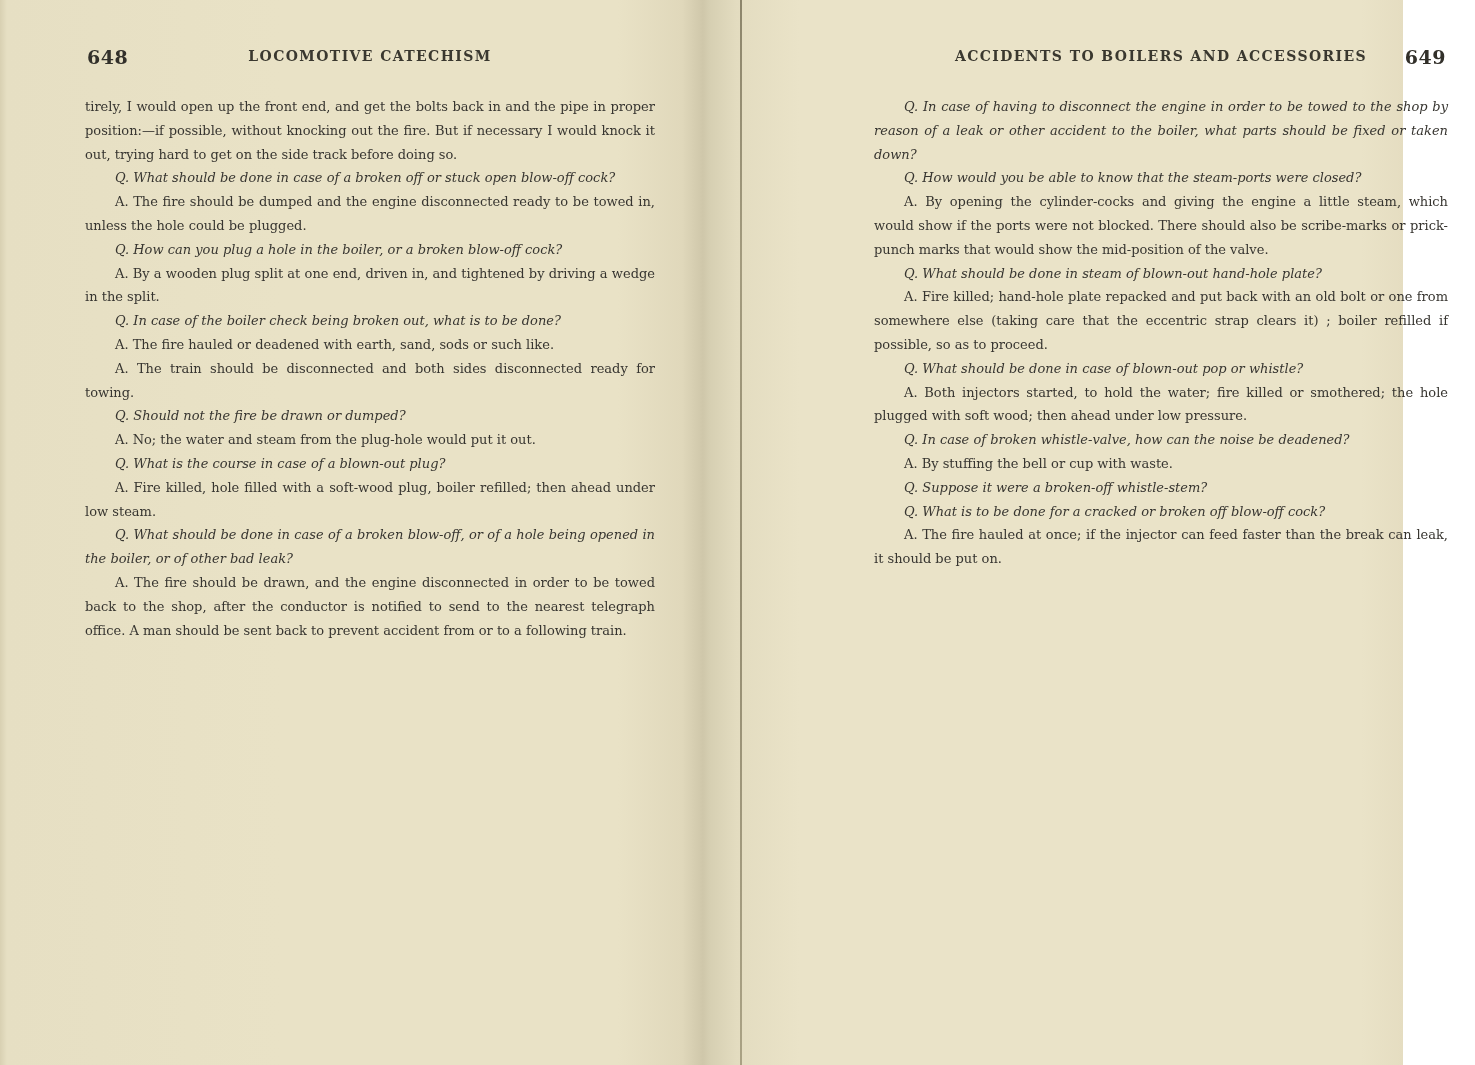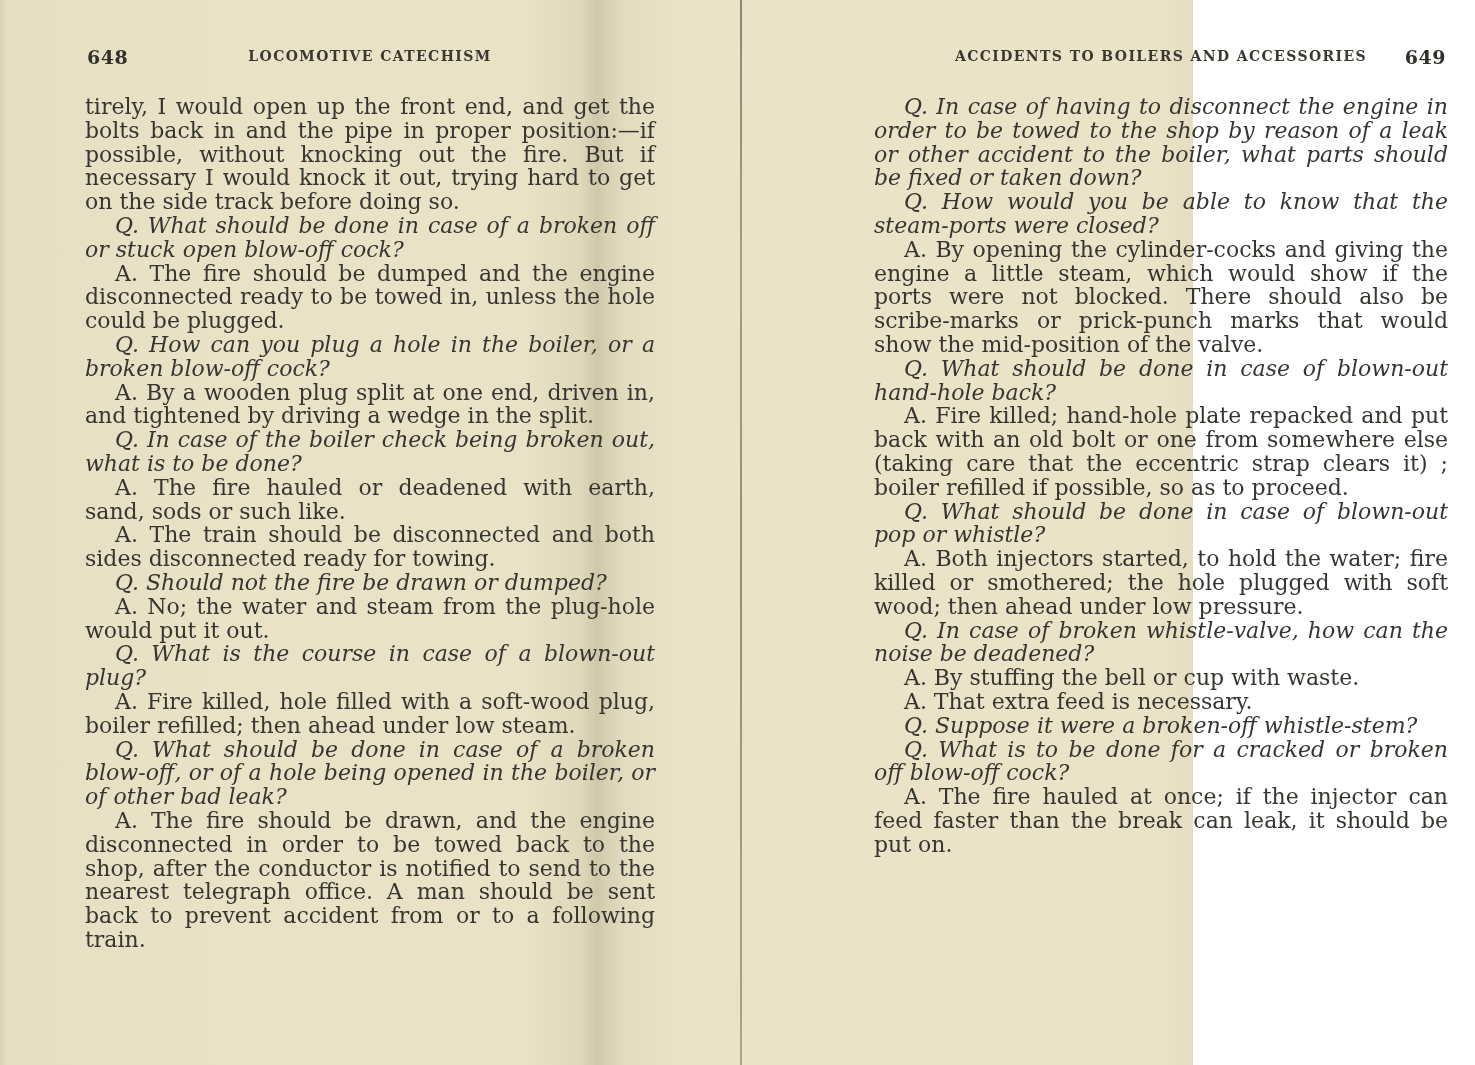--- a/index.html
+++ b/index.html
@@ -3,21 +3,21 @@
 <meta charset="utf-8">
 <style>
   html, body { margin: 0; padding: 0; }
   body {
     width: 1475px; height: 1065px;
     font-family: "DejaVu Serif", serif;
     overflow: hidden;
   }
   .spread {
     position: relative;
-    width: 1193px; height: 1065px;
+    width: 1403px; height: 1065px;
     color: #35332c;
     background:
       linear-gradient(90deg,
         #d8d0b2 0px, #e6dfc3 7px,
         #e9e2c6 20%, #e9e2c6 44%,
         #e0d8bb 48.6%, #cfc7aa 50.1%,
         #d6cfb2 50.6%, #e3dcc0 52.5%,
         #eae3c8 57%, #eae3c8 97%, #e5ddc1 100%);
   }
   .seam {
@@ -39,21 +39,21 @@
   .page-left  .page-num { left: 2px; }
   .page-right .page-num { right: 2px; }
   .running-title {
     position: absolute; left: 0; right: 0; top: 2px;
     text-align: center;
     font-size: 14px; font-weight: bold; letter-spacing: 1.4px;
     color: #3a382f;
     white-space: nowrap;
   }
   .page-body {
-    font-size: 22px;
+    font-size: 13px;
     line-height: 23.8px;
     text-align: justify;
     color: #373530;
     margin-top: 9px;
   }
   .page-body p { margin: 0; text-indent: 30px; }
   .page-body p.cont { text-indent: 0; }
   .page-body p.q { font-style: italic; }
 </style>
 </head>
@@ -88,26 +88,25 @@
 
   <div class="page page-right">
     <div class="page-header">
       <span class="running-title">ACCIDENTS TO BOILERS AND ACCESSORIES</span>
       <span class="page-num">649</span>
     </div>
     <div class="page-body">
         <p class="q">Q. In case of having to disconnect the engine in order to be towed to the shop by reason of a leak or other accident to the boiler, what parts should be fixed or taken down?</p>
         <p class="q">Q. How would you be able to know that the steam-ports were closed?</p>
         <p class="a">A. By opening the cylinder-cocks and giving the engine a little steam, which would show if the ports were not blocked.  There should also be scribe-marks or prick-punch marks that would show the mid-position of the valve.</p>
-        <p class="q">Q. What should be done in case of blown-out hand-hole back?</p>
+        <p class="q">Q. What should be done in steam of blown-out hand-hole plate?</p>
         <p class="a">A. Fire killed; hand-hole plate repacked and put back with an old bolt or one from somewhere else (taking care that the eccentric strap clears it) ; boiler refilled if possible, so as to proceed.</p>
         <p class="q">Q. What should be done in case of blown-out pop or whistle?</p>
         <p class="a">A. Both injectors started, to hold the water; fire killed or smothered; the hole plugged with soft wood; then ahead under low pressure.</p>
         <p class="q">Q. In case of broken whistle-valve, how can the noise be deadened?</p>
         <p class="a">A. By stuffing the bell or cup with waste.</p>
-        <p class="a">A. That extra feed is necessary.</p>
         <p class="q">Q. Suppose it were a broken-off whistle-stem?</p>
         <p class="q">Q. What is to be done for a cracked or broken off blow-off cock?</p>
         <p class="a">A. The fire hauled at once; if the injector can feed faster than the break can leak, it should be put on.</p>
       </div>
   </div>
 
 </div>
 
 </body></html>

